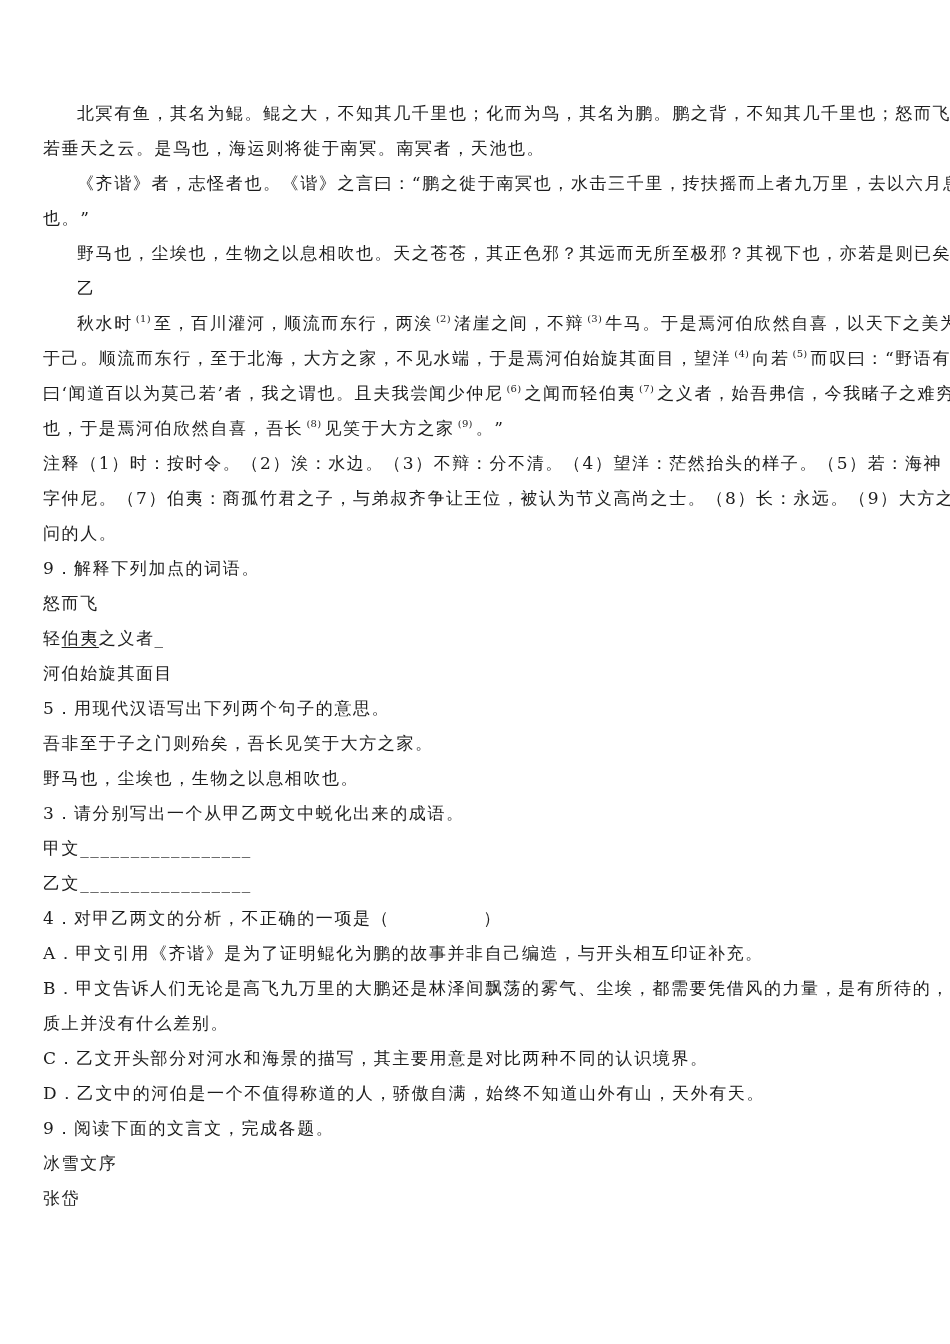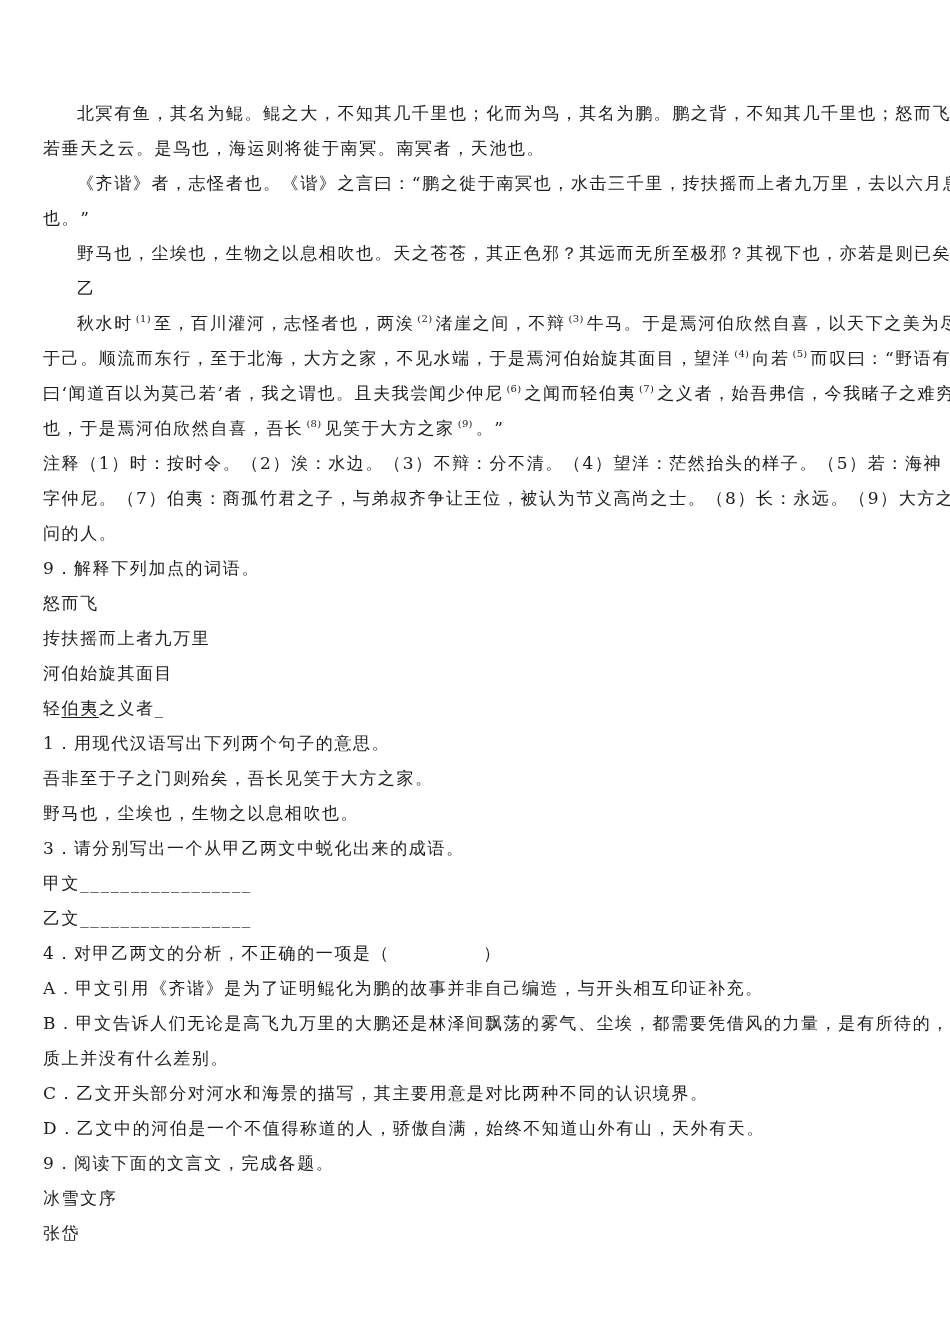--- a/index.html
+++ b/index.html
@@ -50,33 +50,32 @@
 <body style="background: rgb(255, 255, 255); color: rgb(28, 28, 28);">
 
 <div class="doc">
   <div id="doc-body">
       <div class="line indent">北冥有鱼，其名为鲲。鲲之大，不知其几千里也；化而为鸟，其名为鹏。鹏之背，不知其几千里也；怒而飞，其翼</div>
       <div class="line">若垂天之云。是鸟也，海运则将徙于南冥。南冥者，天池也。</div>
       <div class="line indent">《齐谐》者，志怪者也。《谐》之言曰：“鹏之徙于南冥也，水击三千里，抟扶摇而上者九万里，去以六月息者</div>
       <div class="line">也。”</div>
       <div class="line indent">野马也，尘埃也，生物之以息相吹也。天之苍苍，其正色邪？其远而无所至极邪？其视下也，亦若是则已矣。</div>
       <div class="line indent">乙</div>
-      <div class="line indent"><span>秋水时</span><sup>(1)</sup><span>至，百川灌河，志怪者也，两涘</span><sup>(2)</sup><span>渚崖之间，不辩</span><sup>(3)</sup><span>牛马。于是焉河伯欣然自喜，以天下之美为尽在</span></div>
+      <div class="line indent"><span>秋水时</span><sup>(1)</sup><span>至，百川灌河，顺流而东行，两涘</span><sup>(2)</sup><span>渚崖之间，不辩</span><sup>(3)</sup><span>牛马。于是焉河伯欣然自喜，以天下之美为尽在</span></div>
       <div class="line"><span>于己。顺流而东行，至于北海，大方之家，不见水端，于是焉河伯始旋其面目，望洋</span><sup>(4)</sup><span>向若</span><sup>(5)</sup><span>而叹曰：“野语有之</span></div>
       <div class="line"><span>曰‘闻道百以为莫己若’者，我之谓也。且夫我尝闻少仲尼</span><sup>(6)</sup><span>之闻而轻伯夷</span><sup>(7)</sup><span>之义者，始吾弗信，今我睹子之难穷</span></div>
       <div class="line"><span>也，于是焉河伯欣然自喜，吾长</span><sup>(8)</sup><span>见笑于大方之家</span><sup>(9)</sup><span>。”</span></div>
       <div class="line">注释（1）时：按时令。（2）涘：水边。（3）不辩：分不清。（4）望洋：茫然抬头的样子。（5）若：海神 （6）孔子，</div>
       <div class="line">字仲尼。（7）伯夷：商孤竹君之子，与弟叔齐争让王位，被认为节义高尚之士。（8）长：永远。（9）大方之家：有学</div>
       <div class="line">问的人。</div>
       <div class="line">9．解释下列加点的词语。</div>
       <div class="line">怒而飞</div>
-      <div class="line">抟扶摇而上者九万里</div>
+      <div class="line"><span>轻</span><span class="u">伯夷</span><span>之义者_</span></div>
       <div class="line">河伯始旋其面目</div>
-      <div class="line"><span>轻</span><span class="u">伯夷</span><span>之义者_</span></div>
-      <div class="line">1．用现代汉语写出下列两个句子的意思。</div>
+      <div class="line">5．用现代汉语写出下列两个句子的意思。</div>
       <div class="line">吾非至于子之门则殆矣，吾长见笑于大方之家。</div>
       <div class="line">野马也，尘埃也，生物之以息相吹也。</div>
       <div class="line">3．请分别写出一个从甲乙两文中蜕化出来的成语。</div>
       <div class="line">甲文_________________</div>
       <div class="line">乙文_________________</div>
       <div class="line">4．对甲乙两文的分析，不正确的一项是（　　　　　）</div>
       <div class="line">A．甲文引用《齐谐》是为了证明鲲化为鹏的故事并非自己编造，与开头相互印证补充。</div>
       <div class="line">B．甲文告诉人们无论是高飞九万里的大鹏还是林泽间飘荡的雾气、尘埃，都需要凭借风的力量，是有所待的，因而实</div>
       <div class="line">质上并没有什么差别。</div>
       <div class="line">C．乙文开头部分对河水和海景的描写，其主要用意是对比两种不同的认识境界。</div>

